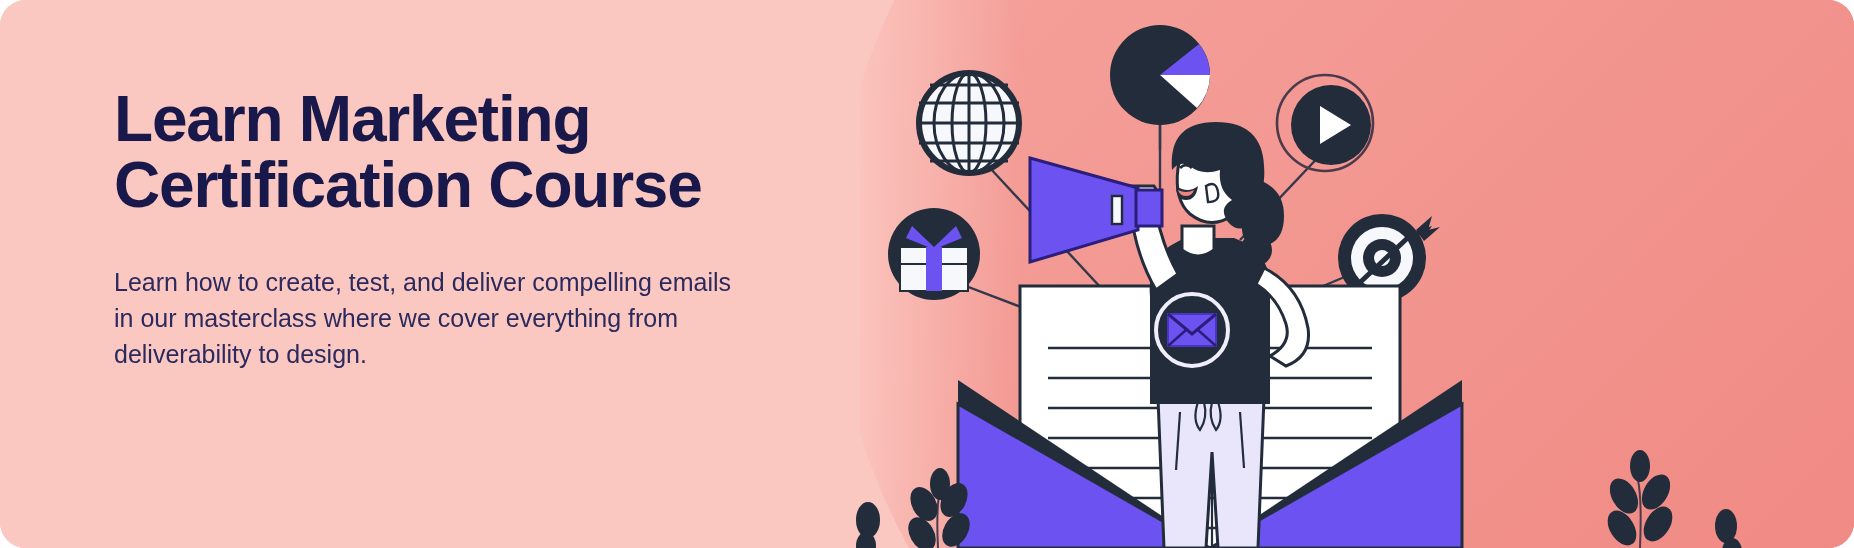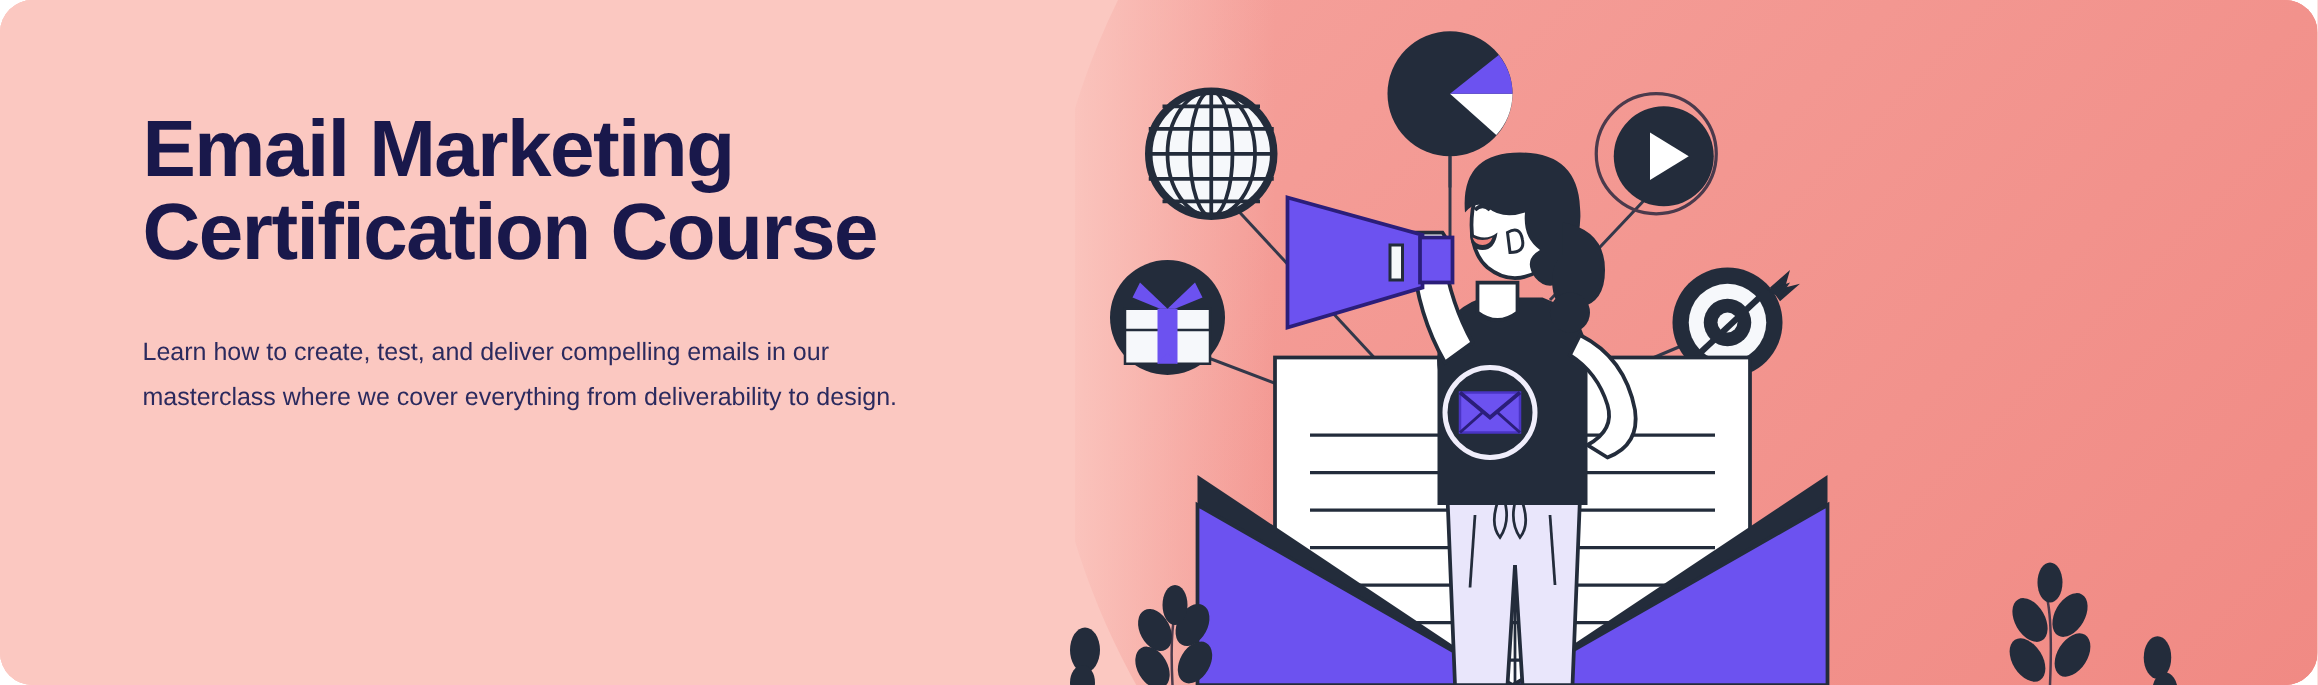--- a/index.html
+++ b/index.html
@@ -65,21 +65,21 @@
     line-height:66px;
     letter-spacing:-1.2px;
     color:#19184b;
     white-space:pre-line;
   }
   .subcopy{
     margin:0;
     padding-top:46px;
     font-family:"Liberation Sans", sans-serif;
     font-weight:400;
-    font-size:20px;
+    font-size:25px;
     line-height:36px;
     color:#2b2a5e;
     max-width:640px;
   }
   
   .illus{position:absolute;left:820px;top:0;width:1034px;height:548px;}
   .illus svg{display:block;}
 </style>
 </head>
 <body>
@@ -90,21 +90,21 @@
   <div class="bg-right">
     <div class="bg-right-shape"></div>
   </div>
   <div class="wave wave-c"></div>
   <div class="wave wave-a"></div>
   <div class="wave wave-b"></div>
   <div class="bg-mask-left"></div>
   <div class="bg-fade"></div>
 
   <div class="copy">
-    <h1 class="headline">Email Marketing
+    <h1 class="headline">Learn Marketing
 Certification Course</h1>
     <p class="subcopy">Learn how to create, test, and deliver compelling emails in our masterclass where we cover everything from deliverability to design.</p>
   </div>
 
   <div class="illus">
     <svg width="1034" height="548" viewBox="0 0 1034 548" xmlns="http://www.w3.org/2000/svg">
       <defs>
         <clipPath id="clipAll">
             <rect x="0" y="0" width="1034" height="548"></rect>
           </clipPath>

